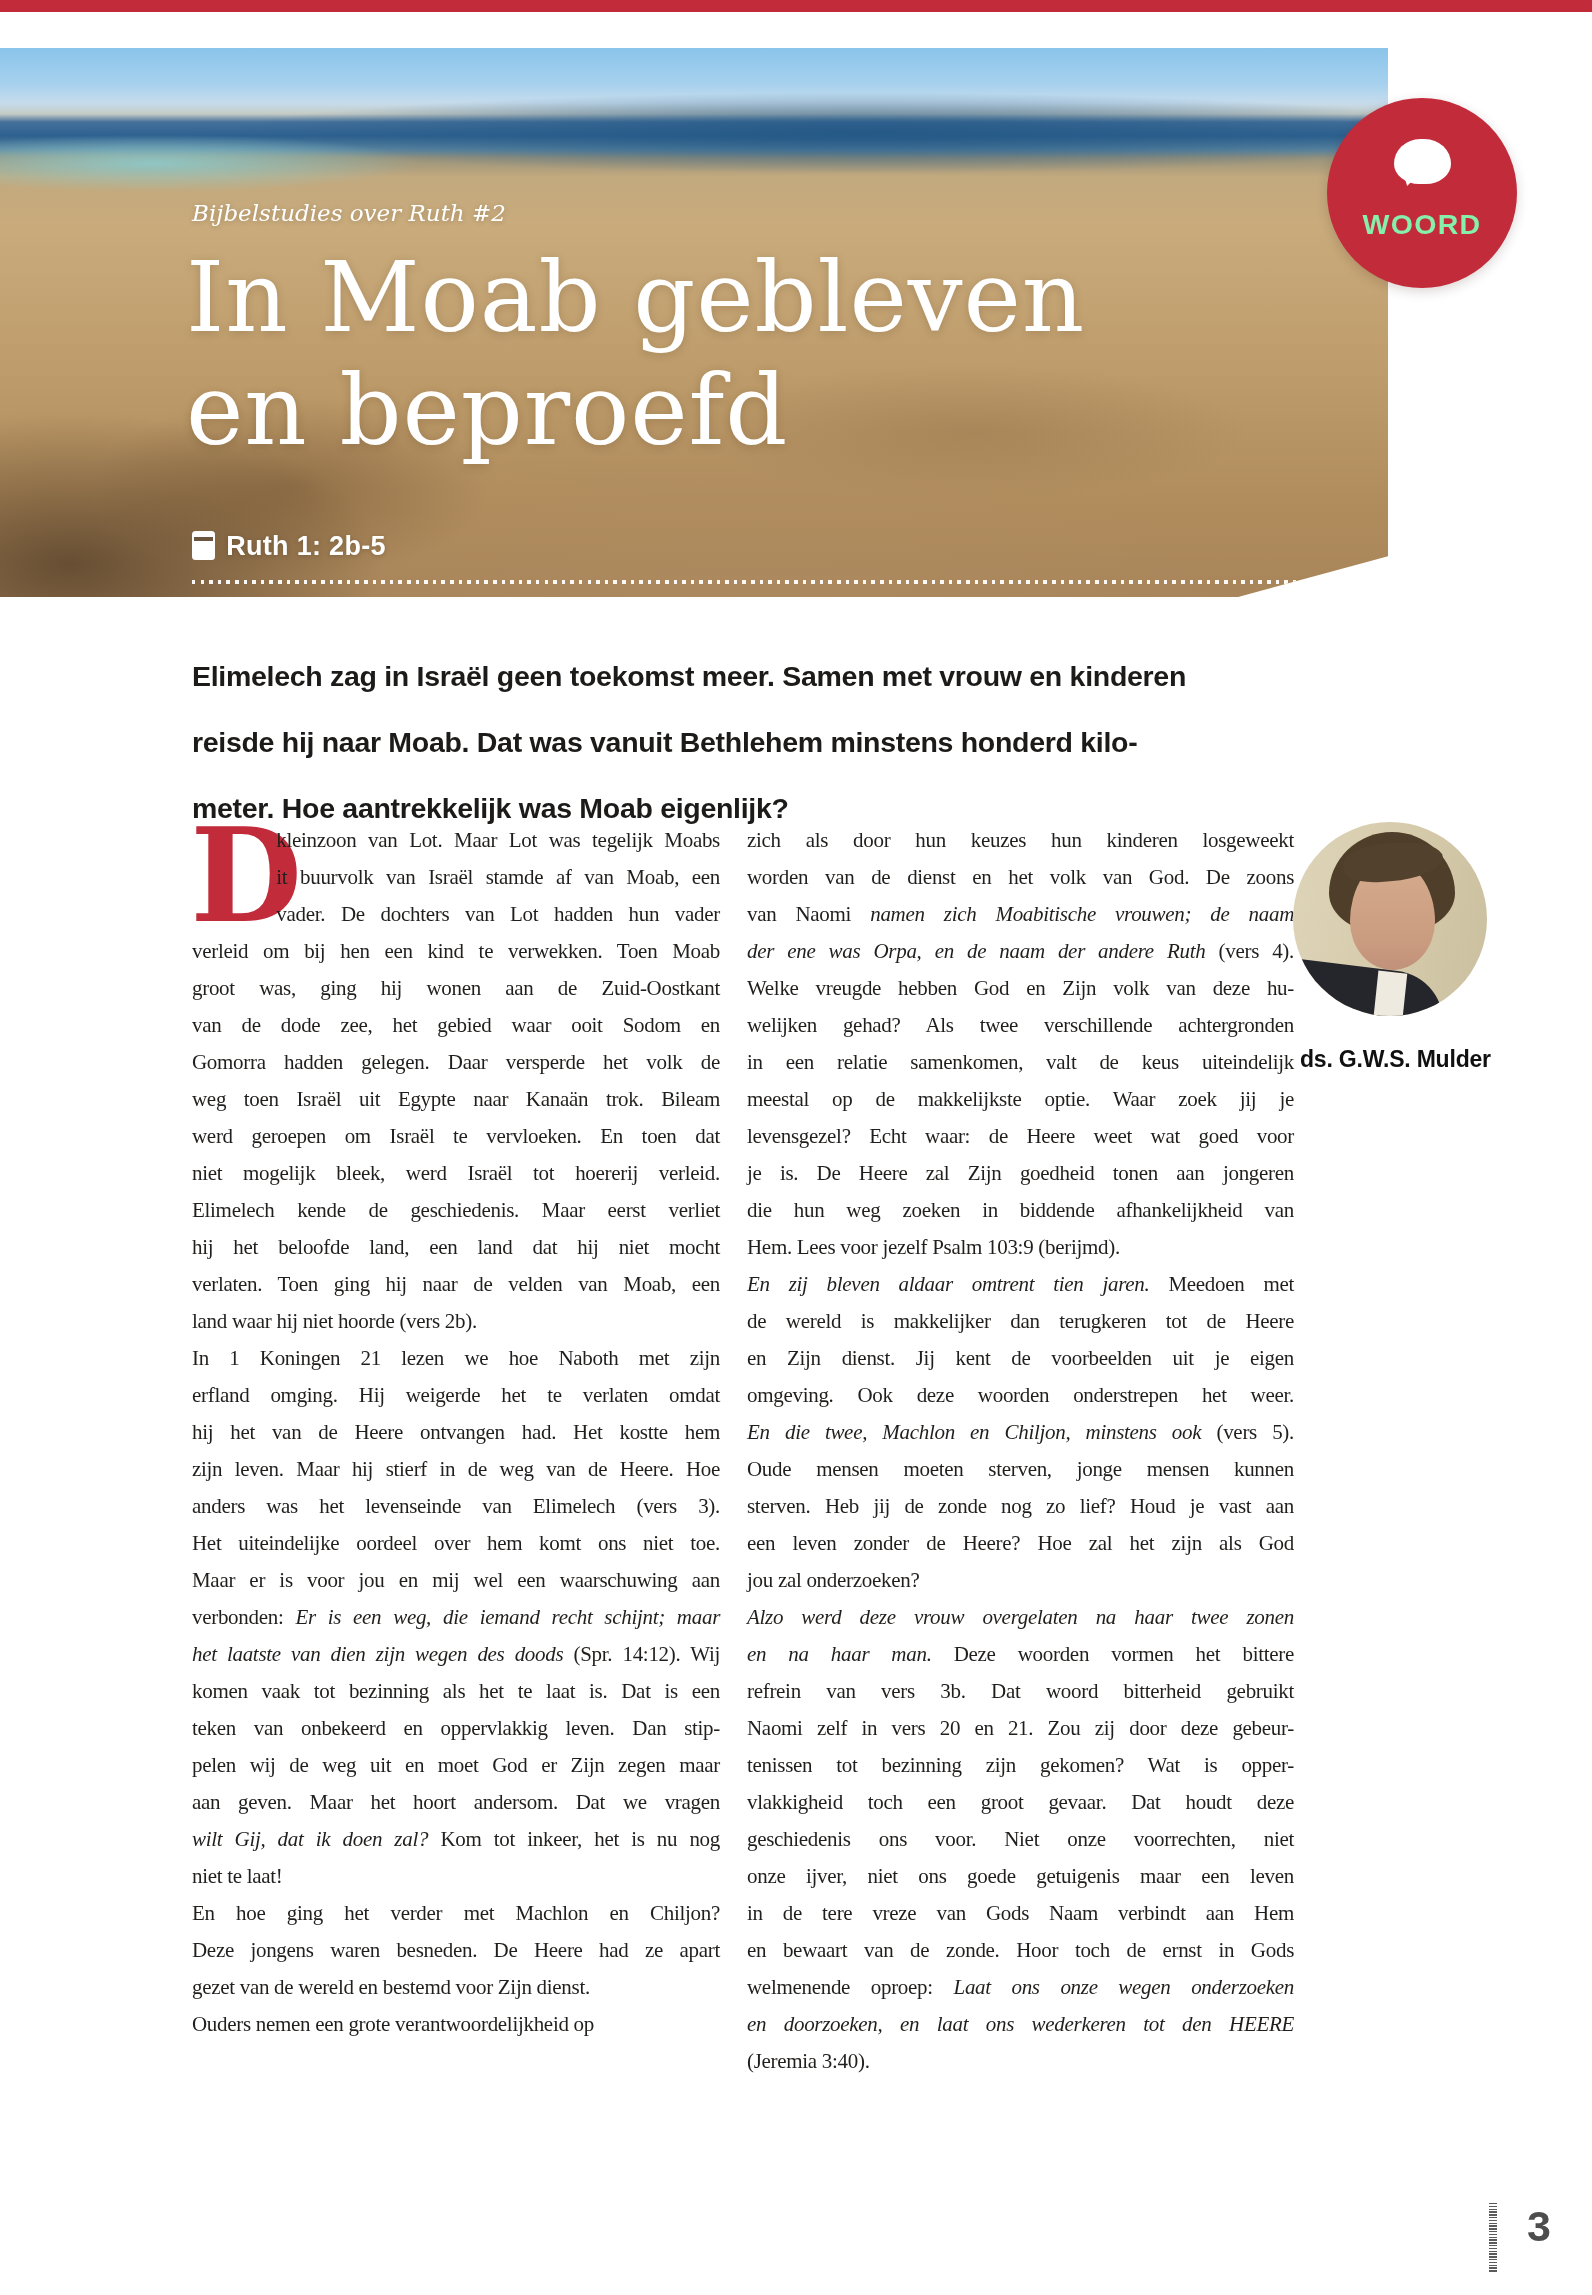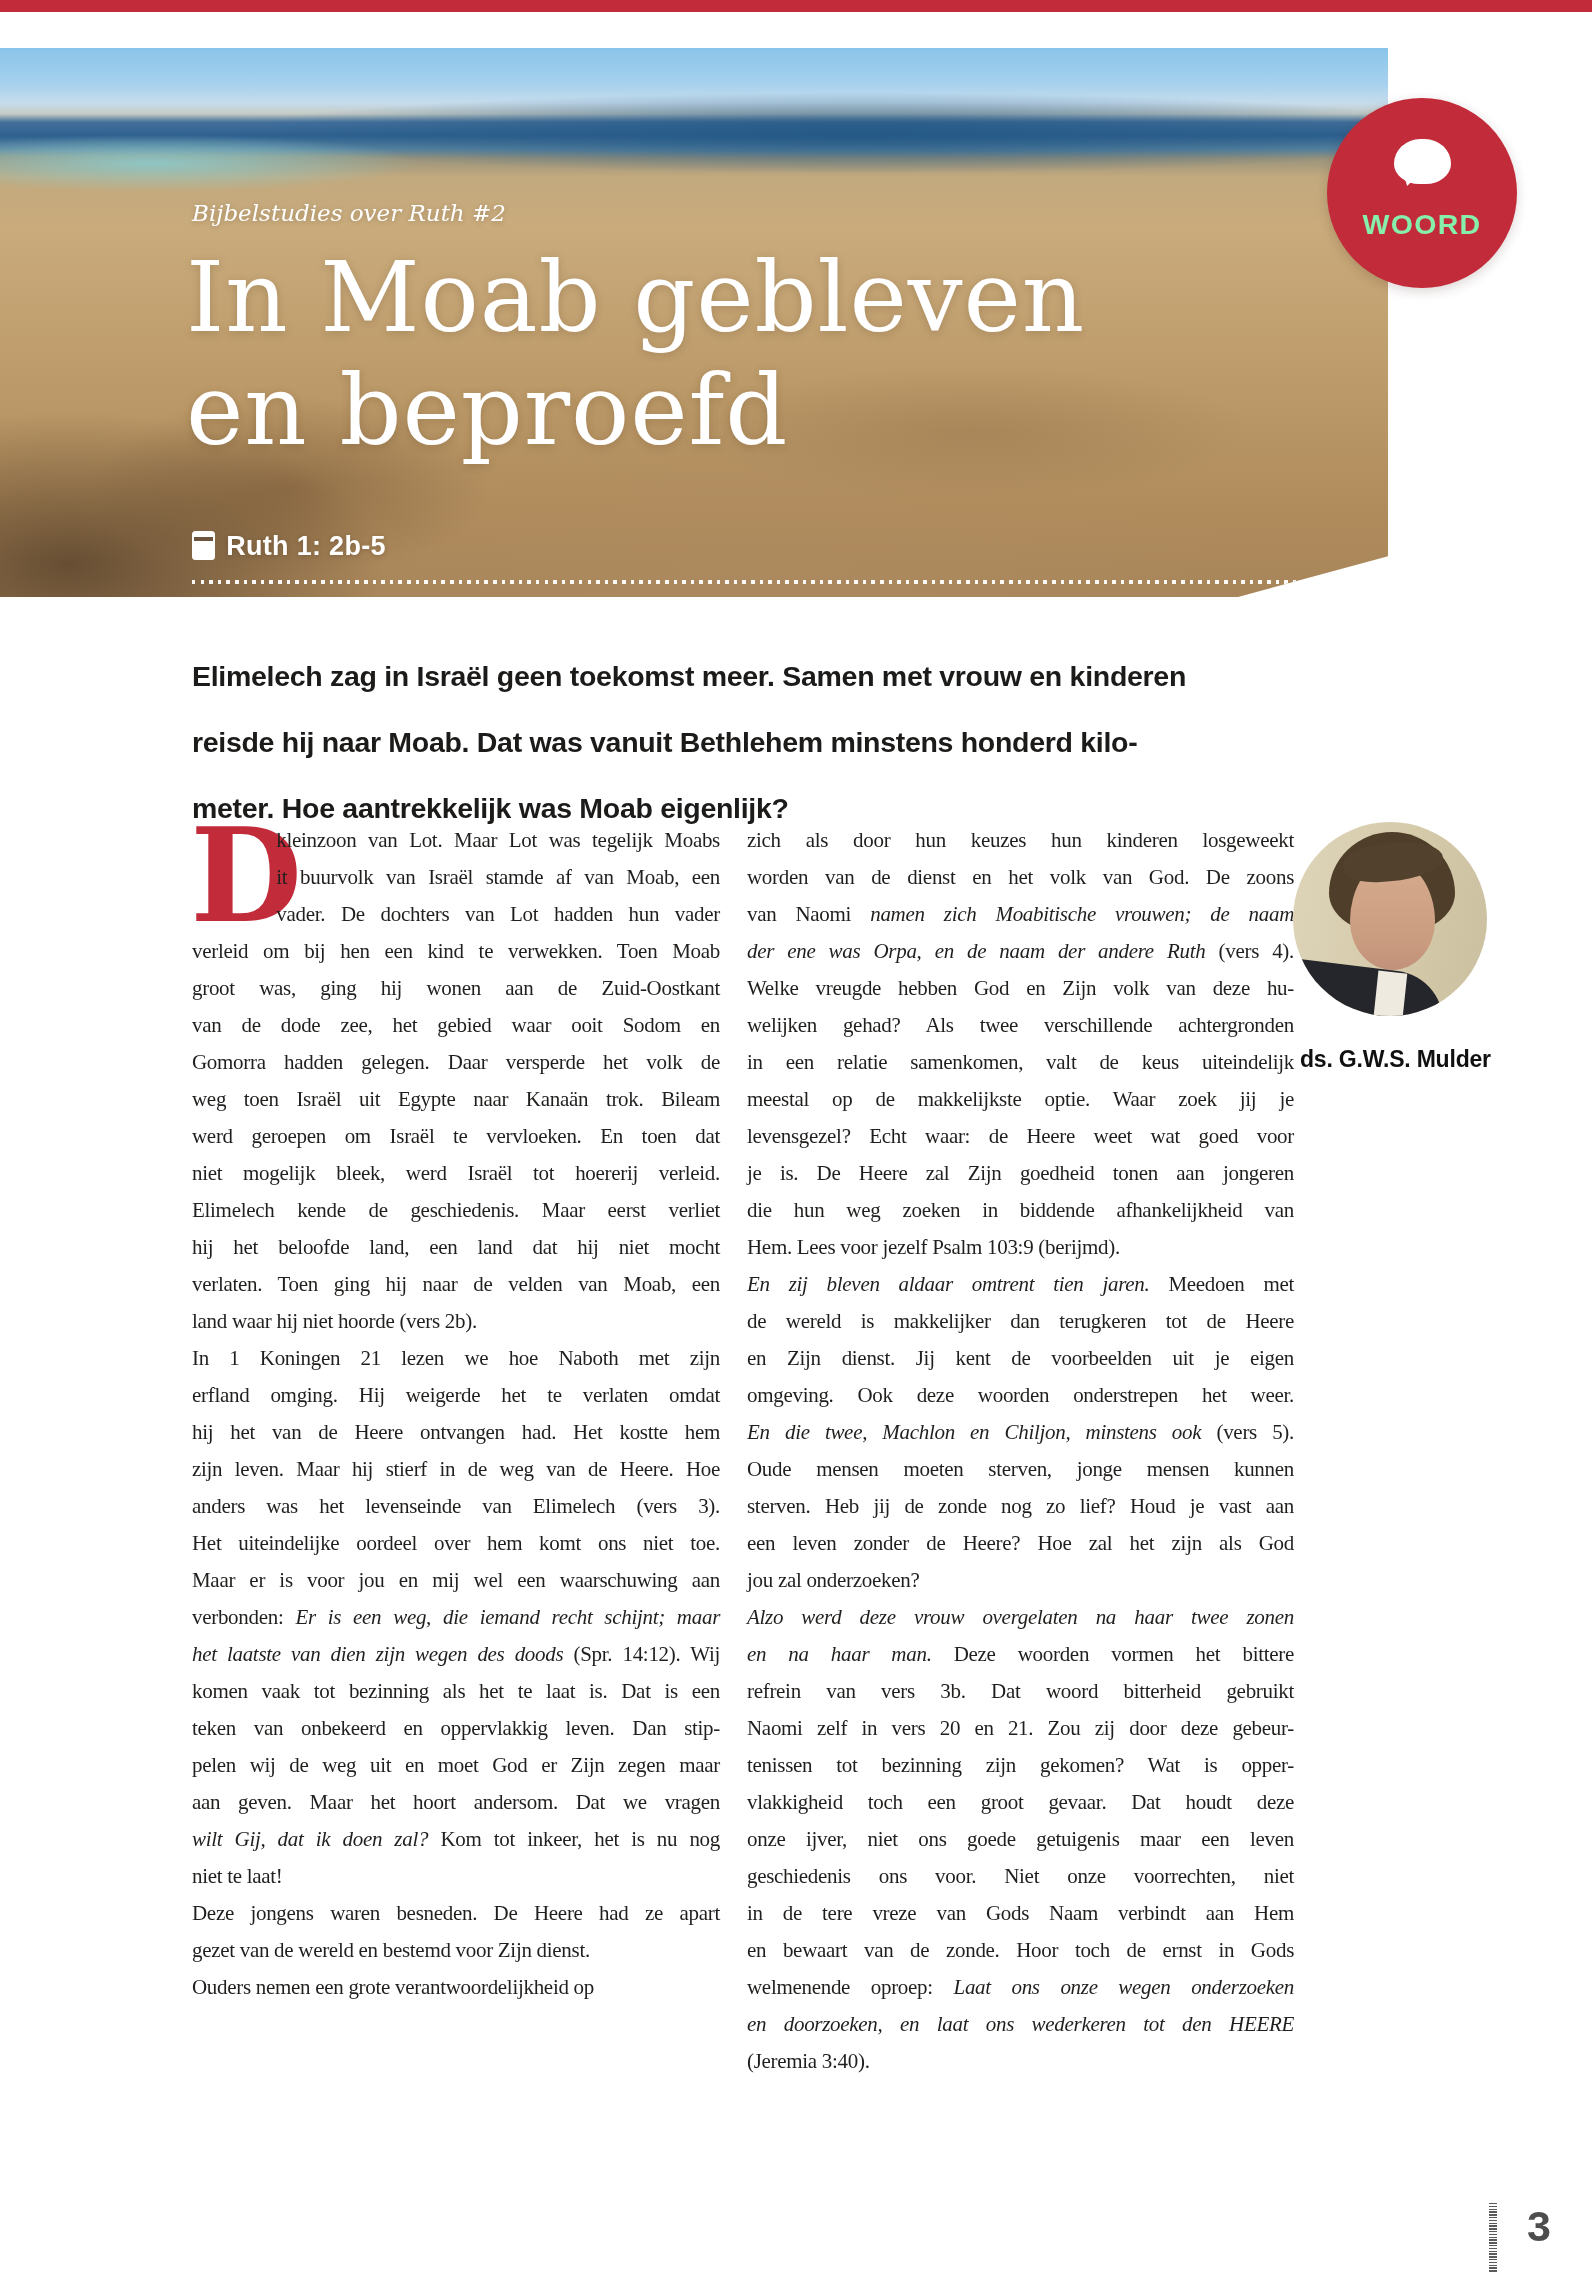--- a/index.html
+++ b/index.html
@@ -164,20 +164,21 @@
     <div class="bline"><span>Het uiteindelijke oordeel over hem komt ons niet toe.</span></div>
     <div class="bline"><span>Maar er is voor jou en mij wel een waarschuwing aan</span></div>
     <div class="bline"><span>verbonden: </span><em>Er is een weg, die iemand recht schijnt; maar</em></div>
     <div class="bline"><em>het laatste van dien zijn wegen des doods</em><span> (Spr. 14:12). Wij</span></div>
     <div class="bline"><span>komen vaak tot bezinning als het te laat is. Dat is een</span></div>
     <div class="bline"><span>teken van onbekeerd en oppervlakkig leven. Dan stip-</span></div>
     <div class="bline"><span>pelen wij de weg uit en moet God er Zijn zegen maar</span></div>
     <div class="bline"><span>aan geven. Maar het hoort andersom. Dat we vragen</span></div>
     <div class="bline"><em>wilt Gij, dat ik doen zal?</em><span> Kom tot inkeer, het is nu nog</span></div>
     <div class="bline rag"><span>niet te laat!</span></div>
+    <div class="bline"><span>En hoe ging het verder met Machlon en Chiljon?</span></div>
     <div class="bline"><span>Deze jongens waren besneden. De Heere had ze apart</span></div>
     <div class="bline rag"><span>gezet van de wereld en bestemd voor Zijn dienst.</span></div>
     <div class="bline rag"><span>Ouders nemen een grote verantwoordelijkheid op</span></div>
   </div>
 <div class="col col-right" id="col-right">
     <div class="bline"><span>zich als door hun keuzes hun kinderen losgeweekt</span></div>
     <div class="bline"><span>worden van de dienst en het volk van God. De zoons</span></div>
     <div class="bline"><span>van Naomi </span><em>namen zich Moabitische vrouwen; de naam</em></div>
     <div class="bline"><em>der ene was Orpa, en de naam der andere Ruth</em><span> (vers 4).</span></div>
     <div class="bline"><span>Welke vreugde hebben God en Zijn volk van deze hu-</span></div>
@@ -196,22 +197,22 @@
     <div class="bline"><span>Oude mensen moeten sterven, jonge mensen kunnen</span></div>
     <div class="bline"><span>sterven. Heb jij de zonde nog zo lief? Houd je vast aan</span></div>
     <div class="bline"><span>een leven zonder de Heere? Hoe zal het zijn als God</span></div>
     <div class="bline rag"><span>jou zal onderzoeken?</span></div>
     <div class="bline"><em>Alzo werd deze vrouw overgelaten na haar twee zonen</em></div>
     <div class="bline"><em>en na haar man.</em><span> Deze woorden vormen het bittere</span></div>
     <div class="bline"><span>refrein van vers 3b. Dat woord bitterheid gebruikt</span></div>
     <div class="bline"><span>Naomi zelf in vers 20 en 21. Zou zij door deze gebeur-</span></div>
     <div class="bline"><span>tenissen tot bezinning zijn gekomen? Wat is opper-</span></div>
     <div class="bline"><span>vlakkigheid toch een groot gevaar. Dat houdt deze</span></div>
+    <div class="bline"><span>geschiedenis ons voor. Niet onze voorrechten, niet</span></div>
     <div class="bline"><span>onze ijver, niet ons goede getuigenis maar een leven</span></div>
-    <div class="bline"><span>geschiedenis ons voor. Niet onze voorrechten, niet</span></div>
     <div class="bline"><span>in de tere vreze van Gods Naam verbindt aan Hem</span></div>
     <div class="bline"><span>en bewaart van de zonde. Hoor toch de ernst in Gods</span></div>
     <div class="bline"><span>welmenende oproep: </span><em>Laat ons onze wegen onderzoeken</em></div>
     <div class="bline"><em>en doorzoeken, en laat ons wederkeren tot den HEERE</em></div>
     <div class="bline rag"><span>(Jeremia 3:40).</span></div>
   </div>
 
 <div class="portrait">
   <div class="hair"></div>
   <div class="face"></div>

